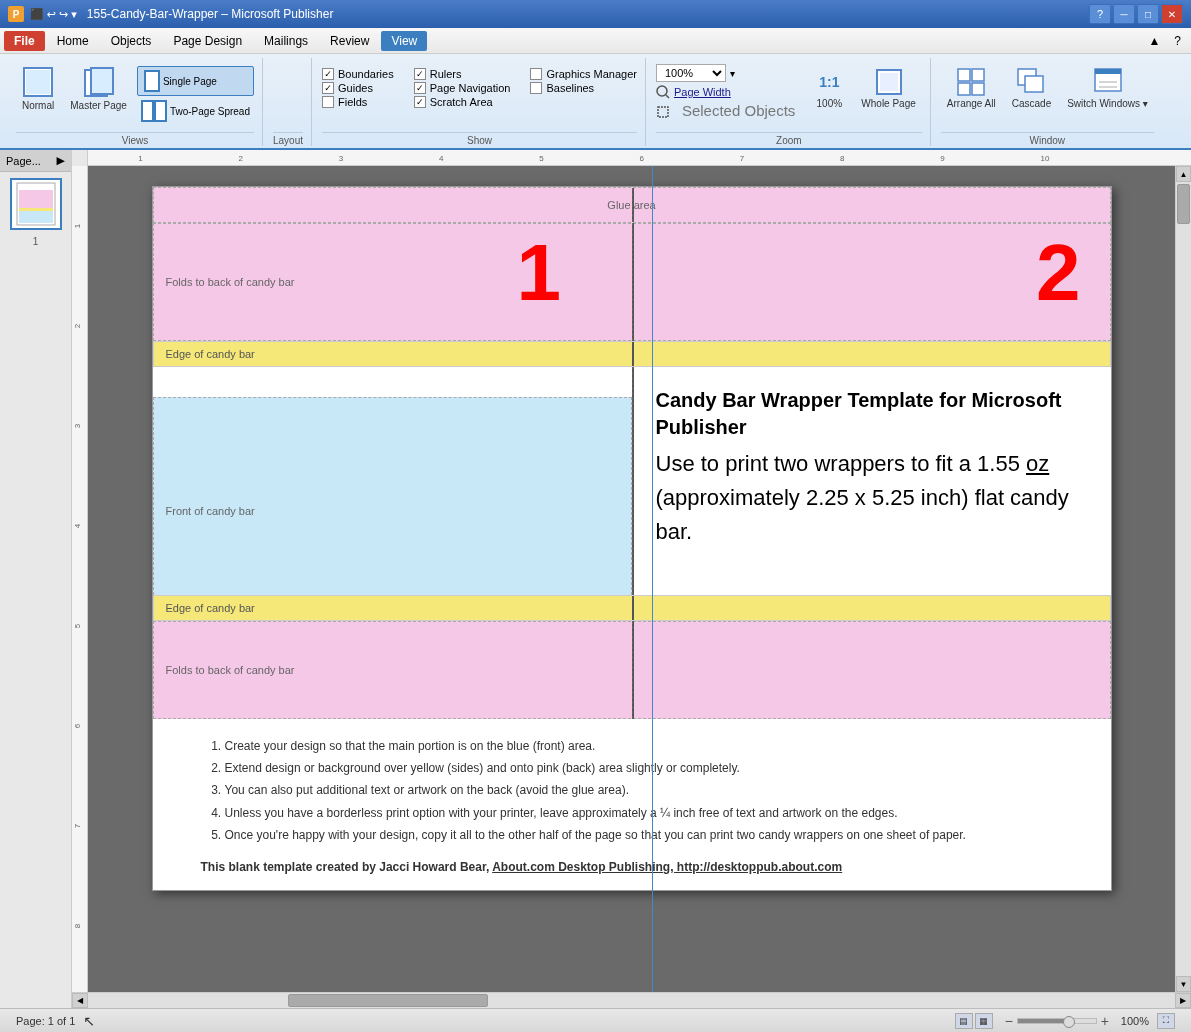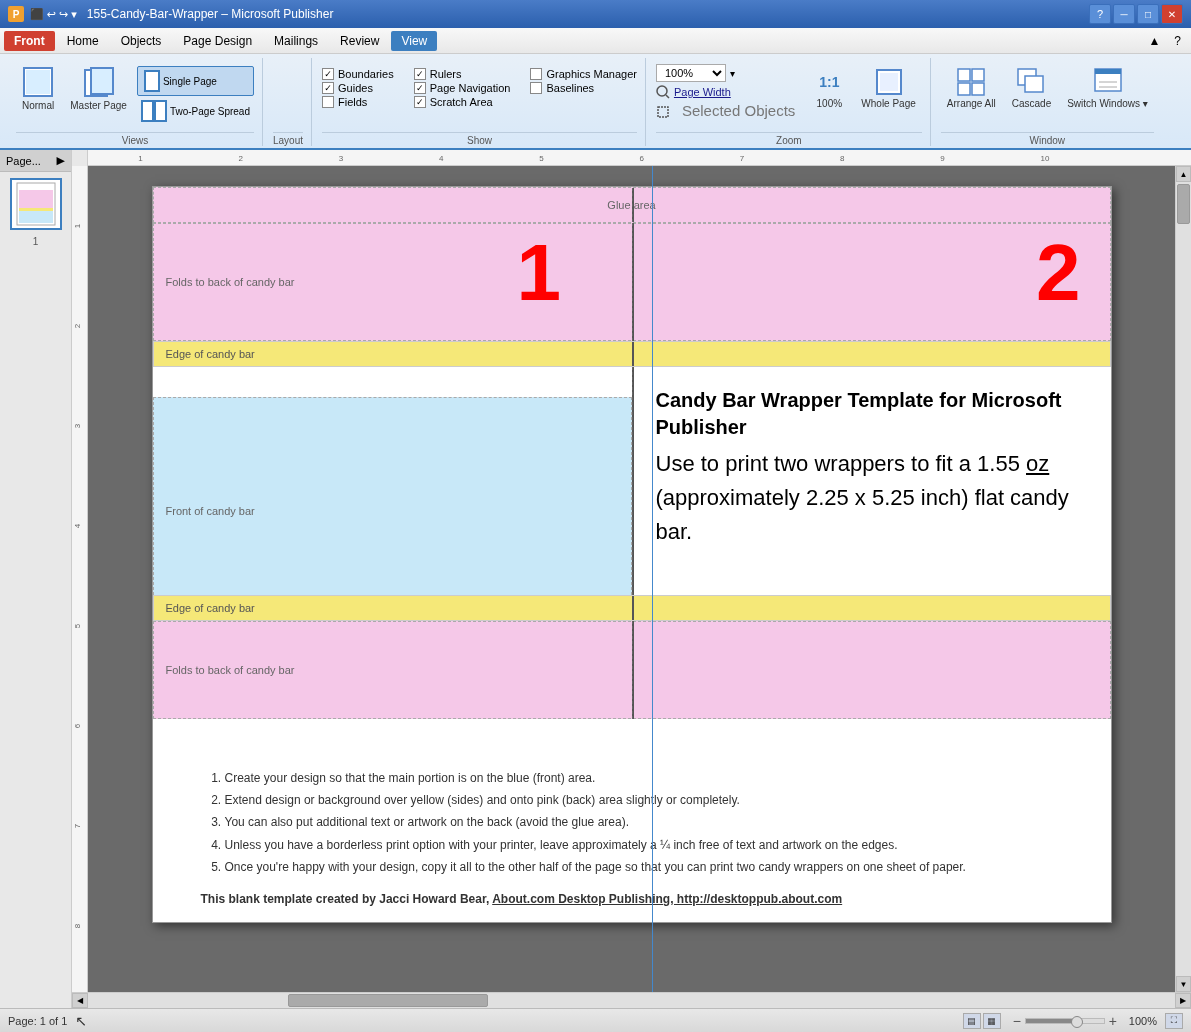--- a/index.html
+++ b/index.html
@@ -126,21 +126,21 @@
     .page-thumb-label { text-align: center; font-size: 10px; color: #555; }
 
     
     .status-bar {
       height: 24px;
       background: linear-gradient(to bottom, #e8e8e8, #d8d8d8);
       border-top: 1px solid #bbb;
       display: flex;
       align-items: center;
       justify-content: space-between;
-      padding: 0 8px;
+      padding: 0 16px;
       font-size: 11px;
       color: #333;
       position: absolute;
       bottom: 0;
       left: 0;
       right: 0;
     }
     .status-left { display: flex; align-items: center; gap: 8px; }
     .status-right { display: flex; align-items: center; gap: 4px; }
 
@@ -181,21 +181,21 @@
   </div>
   <div class="title-bar-controls">
     <div class="title-btn" style="font-size:11px;">?</div>
     <div class="title-btn">─</div>
     <div class="title-btn">□</div>
     <div class="title-btn close">✕</div>
   </div>
 </div>
 
 <div class="menu-bar">
-  <div class="menu-item" style="background:#d04030;color:white;font-weight:bold;padding:3px 10px;">Front</div>
+  <div class="menu-item" style="background:#d04030;color:white;font-weight:bold;padding:3px 10px;">File</div>
   <div class="menu-item">Home</div>
   <div class="menu-item">Objects</div>
   <div class="menu-item">Page Design</div>
   <div class="menu-item">Mailings</div>
   <div class="menu-item">Review</div>
   <div class="menu-item active">View</div>
   <div style="flex:1;"></div>
   <div style="font-size:12px;padding:3px 6px;">▲</div>
   <div style="font-size:12px;padding:3px 6px;">?</div>
 </div>
@@ -487,21 +487,21 @@
             <div style="position:absolute;left:50%;top:0;bottom:0;width:2px;background:#555;"></div>
           </div>
 
           <div style="position:relative;">
             <div style="background:#f5c8e8;height:98px;border:1px dashed #aaa;display:flex;align-items:center;padding-left:12px;font-size:11px;color:#666;">
               <span>Folds to back of candy bar</span>
             </div>
             <div style="position:absolute;left:50%;top:0;bottom:0;width:2px;background:#555;border-left:1px dashed #666;"></div>
           </div>
 
-          <div style="background:white;padding:16px 48px;font-size:12px;color:#333;margin-top:32px;">
+          <div style="background:white;padding:16px 48px;font-size:12px;color:#333;">
             <ol style="padding-left:24px;line-height:1.85;">
               <li><span>Create your design so that the main portion is on the blue (front) area.</span></li>
               <li><span>Extend design or background over yellow (sides)  and onto pink (back) area slightly or completely.</span></li>
               <li><span>You can also put additional text or artwork on the back (avoid the glue area).</span></li>
               <li><span>Unless you have a borderless print option with your printer, leave approximately a ¼ inch free of text and artwork on the edges.</span></li>
               <li><span>Once you're happy with your design, copy it all to the other half of the page so that you can print two candy wrappers on one sheet of paper.</span></li>
             </ol>
             <p style="font-weight:bold;margin-top:14px;font-size:12px;">
               This blank template created by Jacci Howard Bear, <span style="text-decoration:underline;">About.com Desktop Publishing, http://desktoppub.about.com</span>
             </p>

